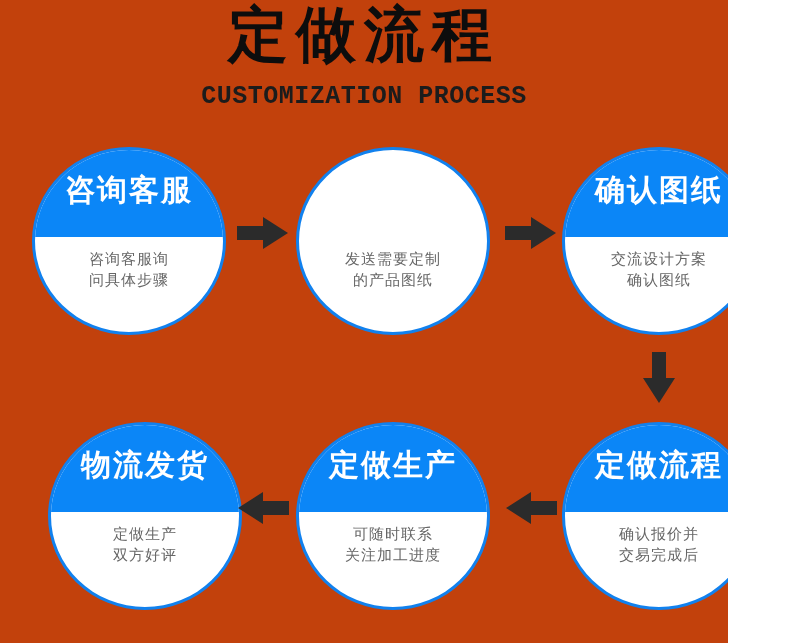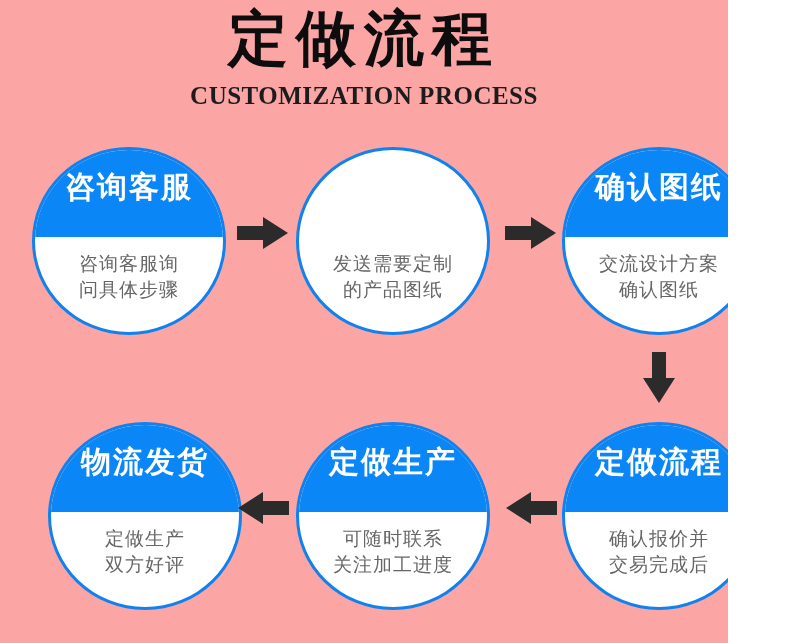--- a/index.html
+++ b/index.html
@@ -1,48 +1,48 @@
 <!DOCTYPE html>
 <html><head>
 <meta charset="utf-8">
 <style>
   html,body { margin:0; padding:0; background:#ffffff; }
   .canvas {
-    position:relative; width:728px; height:643px; background:#fca5a5;
-    overflow:hidden; font-family:Liberation Serif, serif;
+    position:relative; width:728px; height:643px; background:#c2410c;
+    overflow:hidden; font-family:Liberation Mono, monospace;
   }
   .header-title {
     position:absolute; top:0px; left:0; width:100%;
     text-align:center; font-size:60px; font-weight:900;
     color:#0d0d0d; letter-spacing:8px; line-height:1.3;
   }
   .header-subtitle {
     position:absolute; top:82px; left:0; width:100%;
     text-align:center; font-size:25px; font-weight:600;
     color:#1c1c1c; letter-spacing:0.5px;
   }
   .circle {
     position:absolute; width:194px; height:188px;
     border-radius:50%; background:#ffffff;
     border:3px solid #1181ee; box-sizing:border-box;
     overflow:hidden;
   }
   .circle .blue-half {
     position:absolute; top:-3px; left:-3px; right:-3px; height:90px;
     background:#0b86f7;
-    display:flex; align-items:center; justify-content:center;
-    padding-bottom:10px; box-sizing:border-box;
+    display:flex; align-items:flex-end; justify-content:center;
+    padding-bottom:26px; box-sizing:border-box;
   }
   .step-title {
     color:#ffffff; font-size:30px; font-weight:800;
     letter-spacing:2px; white-space:nowrap;
   }
   .step-desc {
     position:absolute; top:101px; left:0; width:100%;
-    text-align:center; color:#666666; font-size:19px;
+    text-align:center; color:#666666; font-size:15px;
     line-height:1.38; letter-spacing:1px; white-space:pre-line;
   }
   .arrow { position:absolute; }
   .arrow svg { display:block; }
   
   .pos-top-left     { left:32px;  top:147px; }
   .pos-top-center   { left:296px; top:147px; }
   .pos-top-right    { left:562px; top:147px; }
   .pos-bottom-left  { left:48px;  top:422px; }
   .pos-bottom-center{ left:296px; top:422px; }

